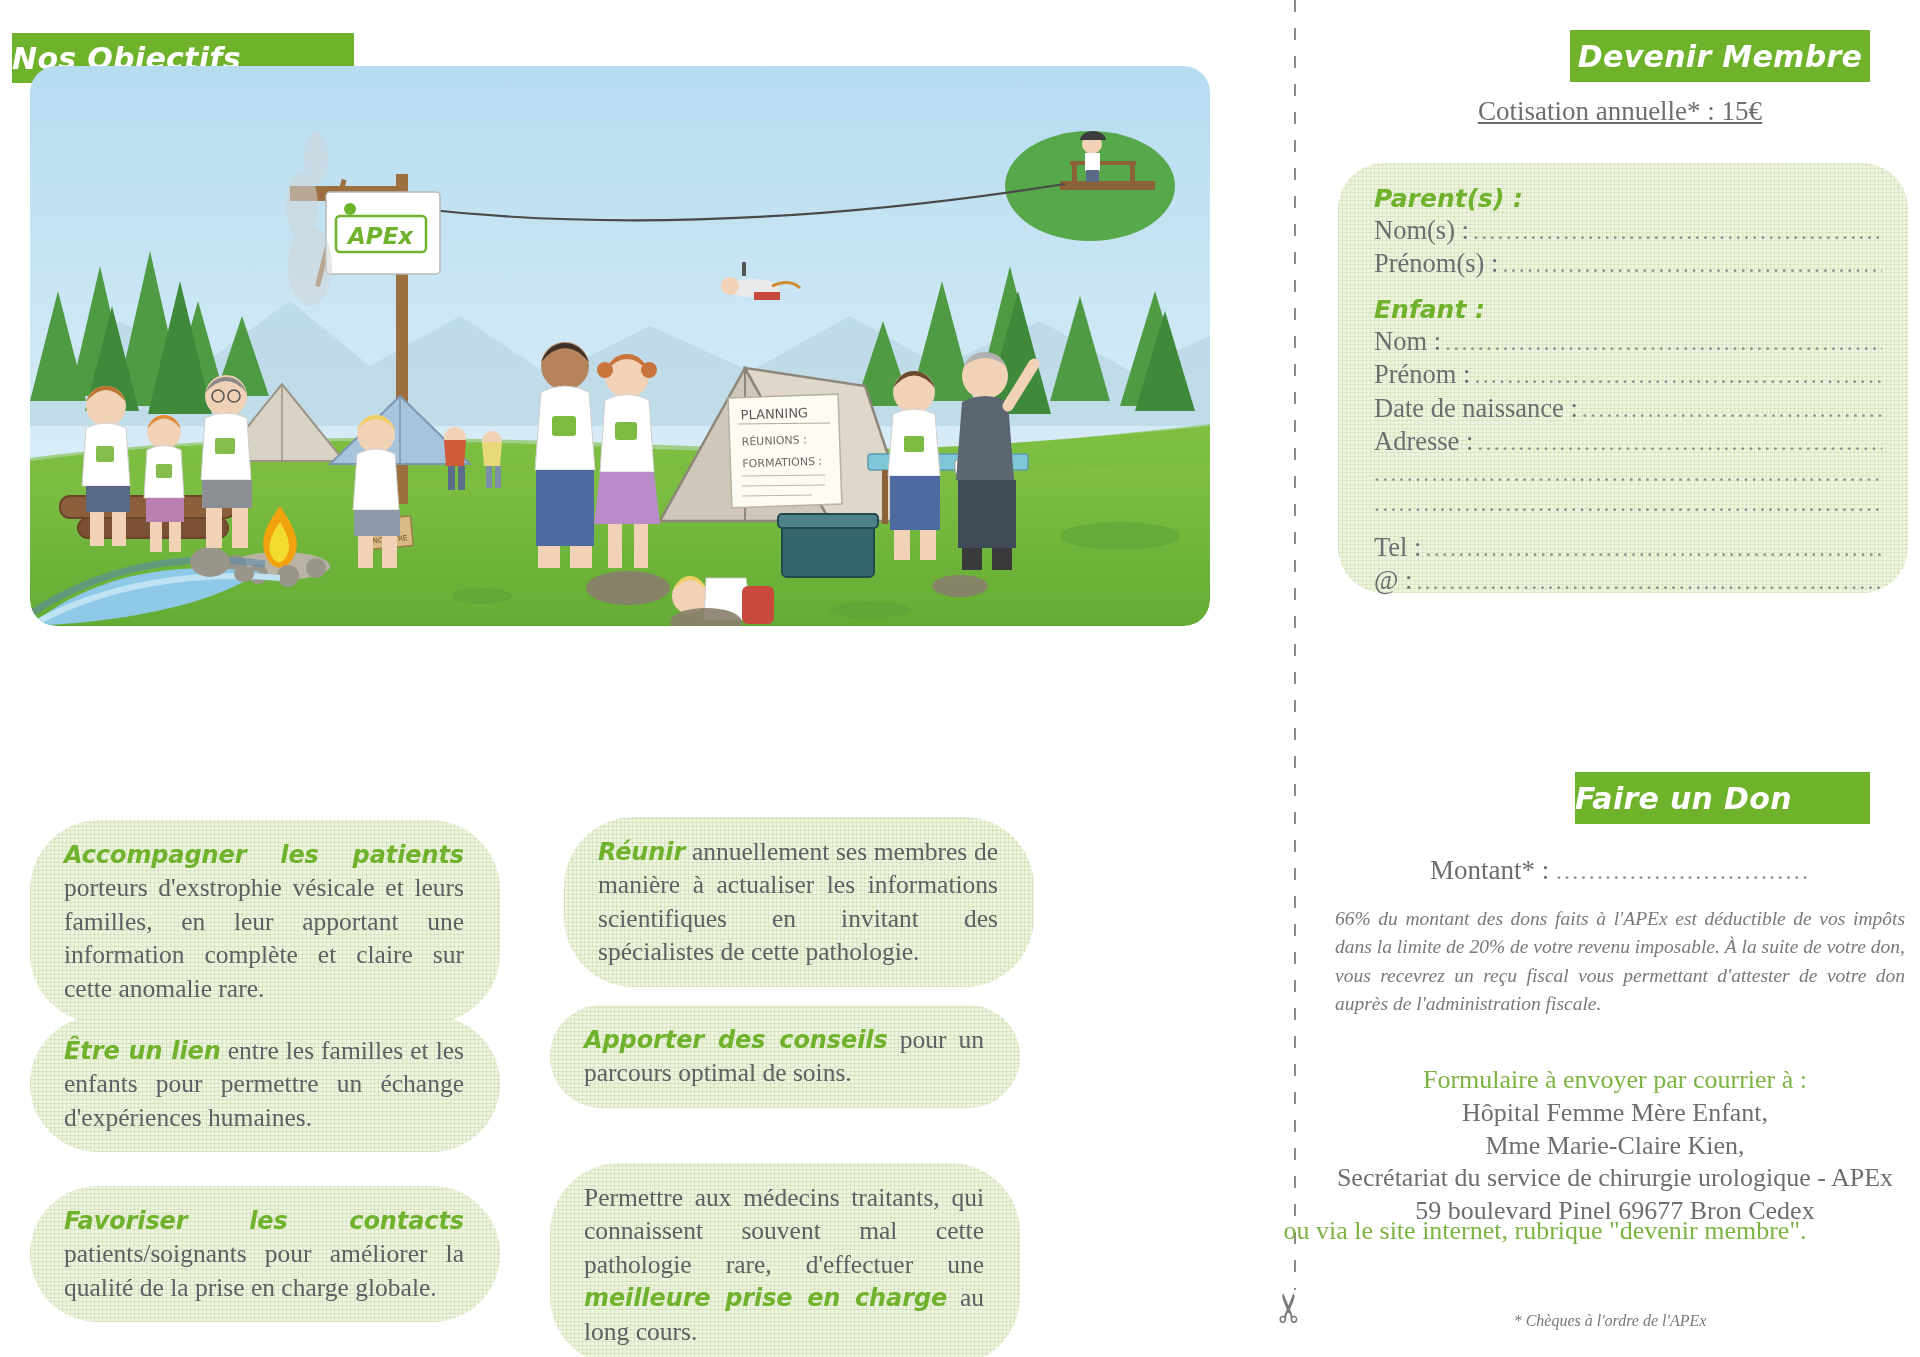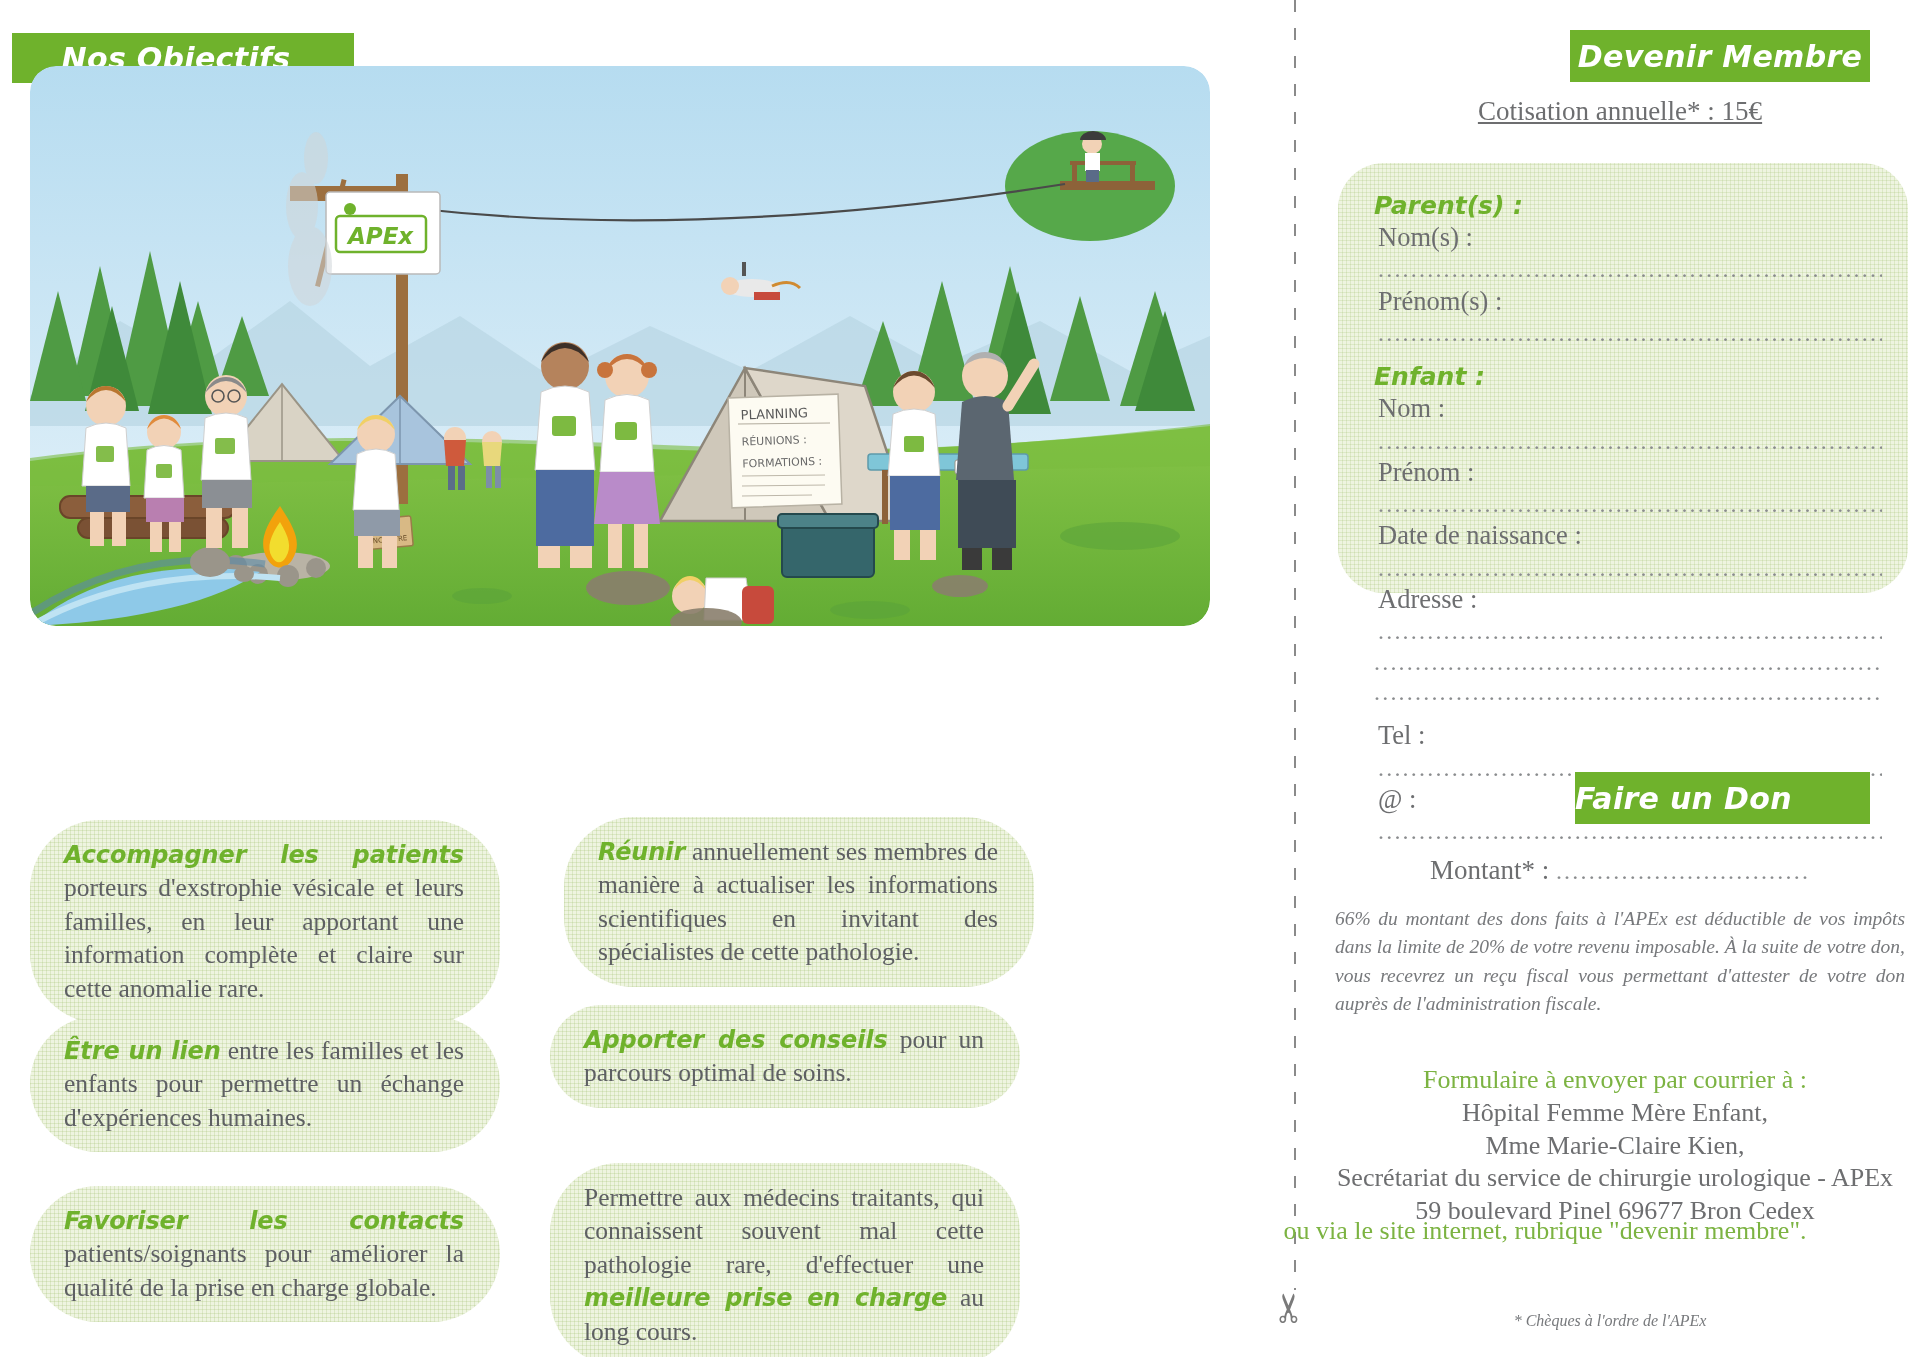--- a/index.html
+++ b/index.html
@@ -25,21 +25,21 @@
     font-style: italic;
     letter-spacing: .3px;
     display: flex;
     align-items: center;
     white-space: nowrap;
   }
   #banner-objectifs {
     left: 12px; top: 33px;
     width: 342px; height: 50px;
     font-size: 30px;
-    justify-content: center;
+    justify-content: flex-start;
     padding-right: 14px;
   }
   #banner-membre {
     left: 1570px; top: 30px;
     width: 300px; height: 52px;
     font-size: 30px;
     justify-content: center;
   }
   #banner-don {
     left: 1575px; top: 772px;
@@ -121,40 +121,39 @@
 
   #form-card {
     position: absolute;
     left: 1338px; top: 163px;
     width: 570px; height: 430px;
     border-radius: 46px;
     background:
       repeating-linear-gradient(0deg, rgba(150,185,95,.20) 0 1px, rgba(0,0,0,0) 1px 4px),
       repeating-linear-gradient(90deg, rgba(150,185,95,.20) 0 1px, rgba(0,0,0,0) 1px 4px),
       #eef4e0;
-    padding: 26px 26px 10px 26px;
+    padding: 19px 26px 10px 26px;
   }
   .form-group-title {
     color: #6fb22c;
     font-family: "DejaVu Sans", sans-serif;
     font-weight: bold;
     font-style: italic;
     font-size: 25px;
     margin: 2px 0 1px 10px;
   }
   .field-row {
     display: flex;
     align-items: baseline;
     color: #6d6e70;
     font-size: 26.5px;
     line-height: 1.26;
     margin-left: 10px;
     white-space: nowrap;
     overflow: hidden;
-    flex-direction: column;
   }
   .field-label { flex: 0 0 auto; }
   .dots {
     flex: 1 1 auto;
     overflow: hidden;
     color: #8a8c8e;
     letter-spacing: 2.2px;
     font-size: 24px;
     margin-left: 4px;
   }

